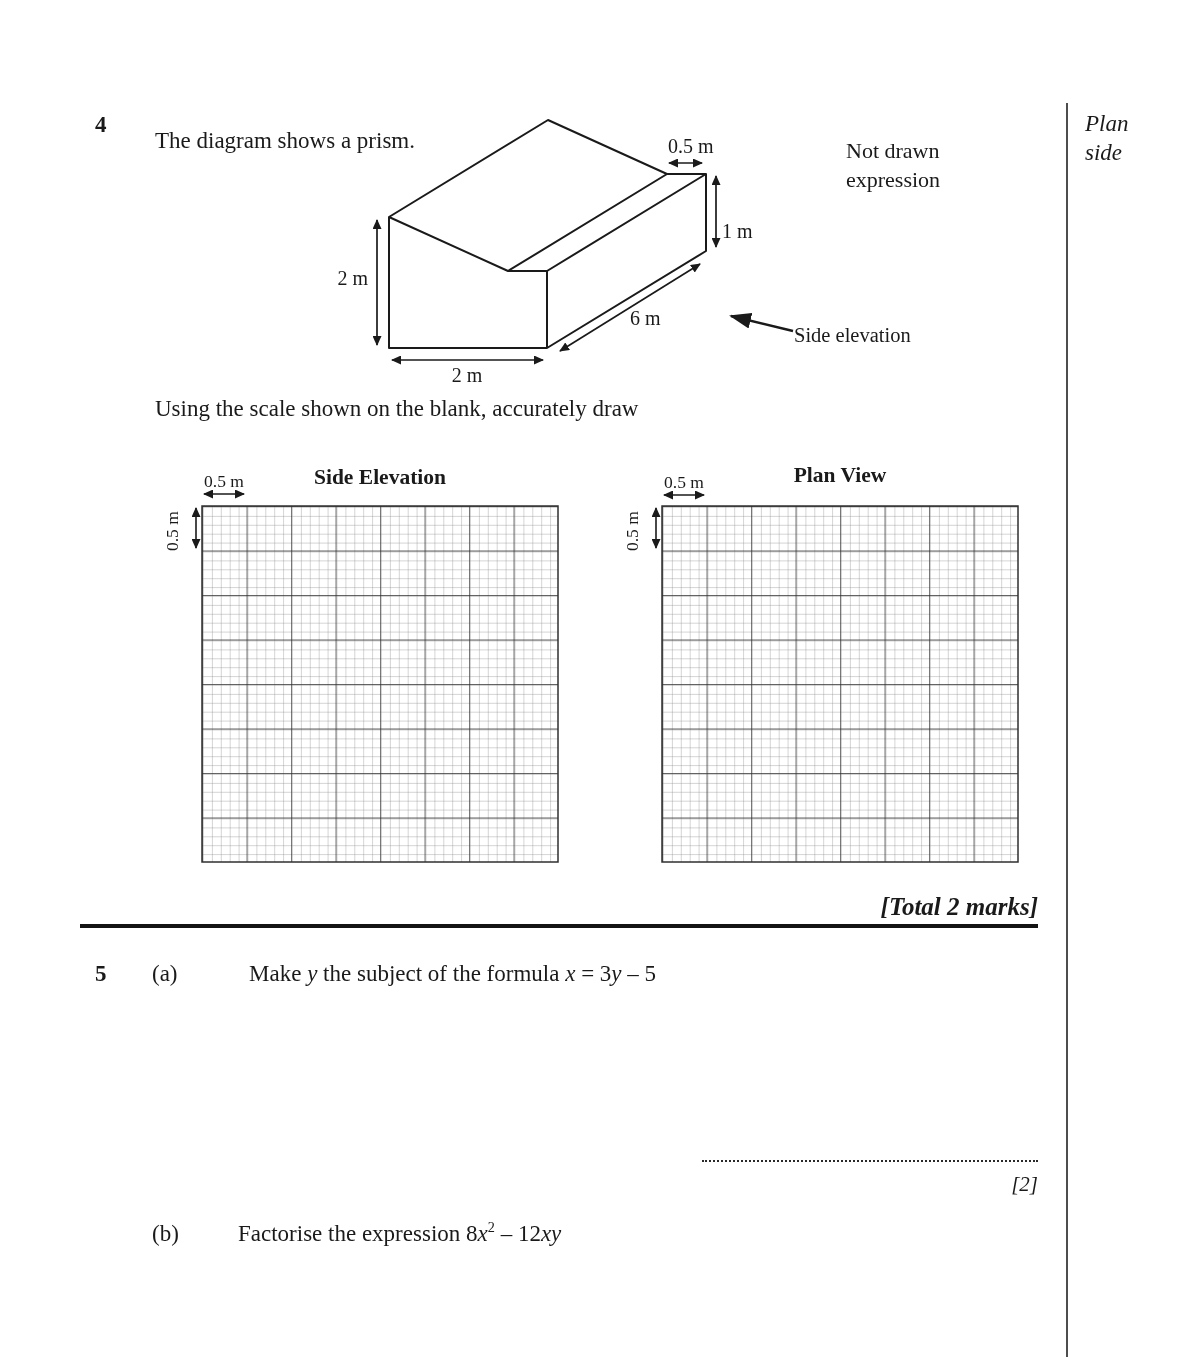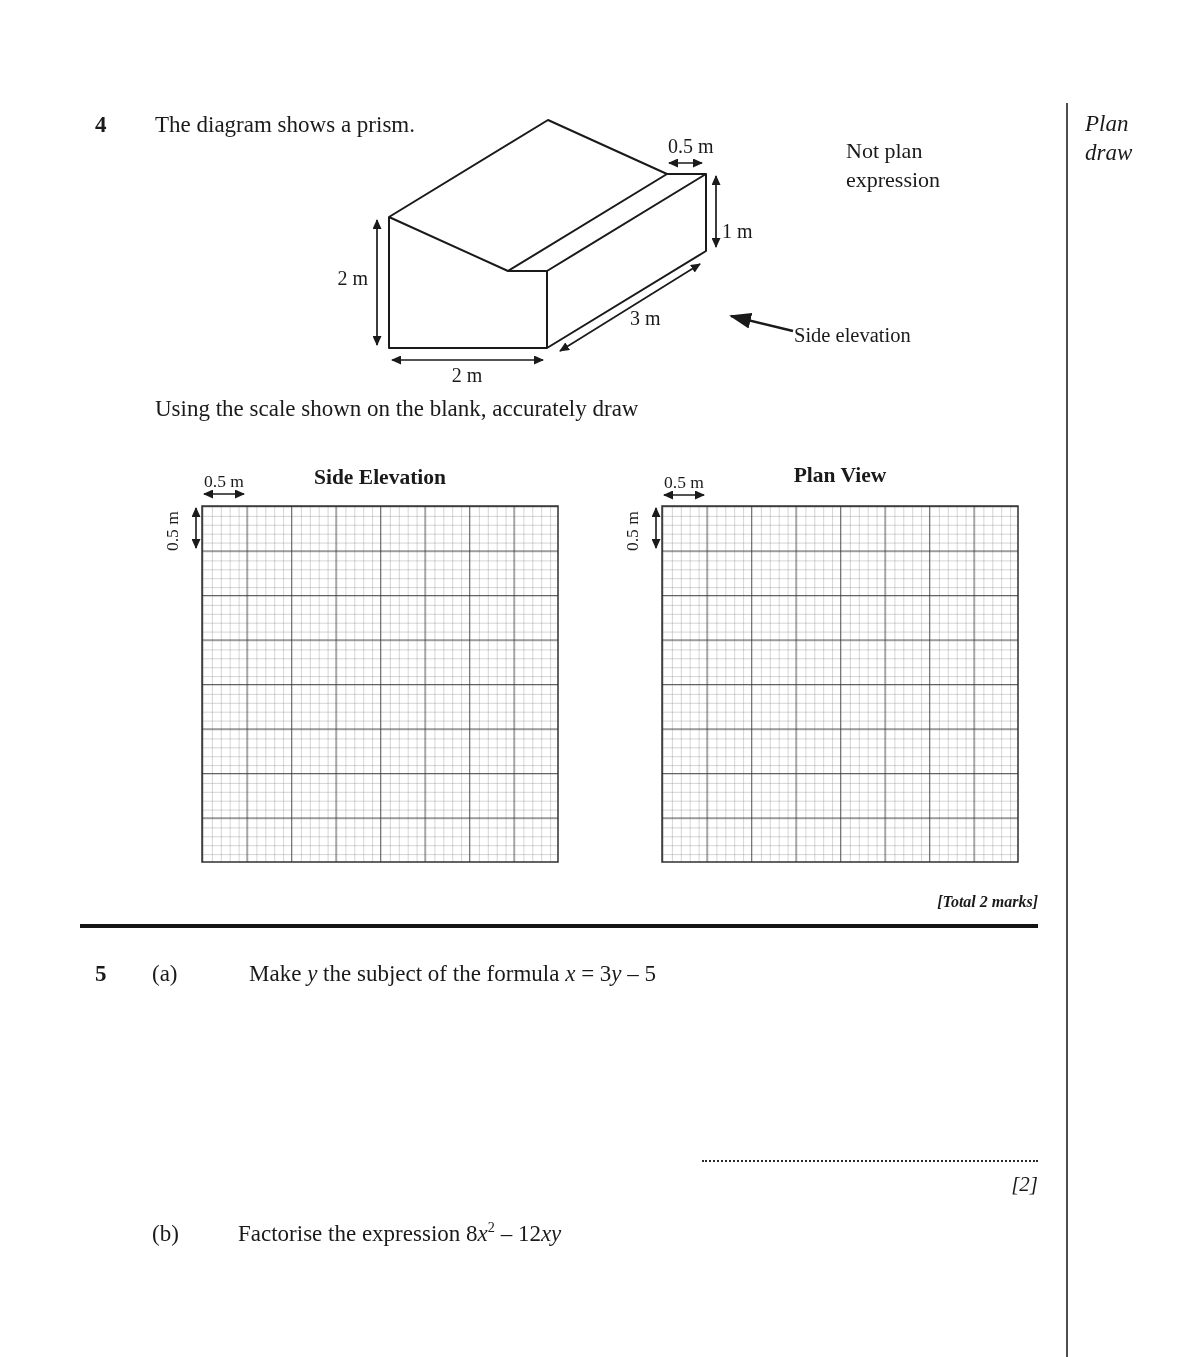--- a/index.html
+++ b/index.html
@@ -10,21 +10,21 @@
   .abs{position:absolute;white-space:nowrap;}
   .body-text{font-size:23px;line-height:1.2;}
   .bold{font-weight:bold;}
   .ital{font-style:italic;}
   .dim-label{font-size:20px;}
   .note-text{font-size:22px;line-height:1.3;}
   .margin-note{font-size:23px;font-style:italic;line-height:1.25;}
   .grid-title{font-size:21.5px;font-weight:bold;text-align:center;}
   .scale-label{font-size:17.5px;}
   .rot{transform:rotate(-90deg);transform-origin:top left;}
-  .total-marks{font-size:16px;font-weight:bold;font-style:italic;text-align:right;}
+  .total-marks{font-size:25px;font-weight:bold;font-style:italic;text-align:right;}
   .marks{font-size:21px;font-style:italic;text-align:right;}
   .rule{position:absolute;background:#141414;}
   .vline{position:absolute;width:2px;background:#4d4d4d;}
   .dotted-line{position:absolute;border-bottom:2.8px dotted #2a2a2a;}
   .center{text-align:center;}
   .right{text-align:right;}
   sup{font-size:0.62em;vertical-align:super;line-height:0;}
   svg{display:block;}
 </style>
 </head>
@@ -58,36 +58,36 @@
     <line x1="204" y1="494" x2="244" y2="494" stroke="#1a1a1a" stroke-width="1.6" marker-start="url(#dimArrow)" marker-end="url(#dimArrow)"></line>
     <line x1="196" y1="508" x2="196" y2="548" stroke="#1a1a1a" stroke-width="1.6" marker-start="url(#dimArrow)" marker-end="url(#dimArrow)"></line>
 
     <line x1="664" y1="495" x2="704" y2="495" stroke="#1a1a1a" stroke-width="1.6" marker-start="url(#dimArrow)" marker-end="url(#dimArrow)"></line>
     <line x1="656" y1="508" x2="656" y2="548" stroke="#1a1a1a" stroke-width="1.6" marker-start="url(#dimArrow)" marker-end="url(#dimArrow)"></line>
   </svg>
 
   <div class="vline" style="left:1066px;top:103px;height:1254px;"></div>
   <div class="abs margin-note" style="left:1085px;top:110px;">
     <div>Plan</div>
-    <div>draw</div>
+    <div>side</div>
   </div>
 
   <span class="abs body-text bold" style="left:95px;top:111px;">4</span>
-  <span class="abs body-text" style="left:155px;top:111px;text-align:center;">The diagram shows a prism.</span>
+  <span class="abs body-text" style="left:155px;top:127px;text-align:center;">The diagram shows a prism.</span>
 
   <div class="abs note-text" style="left:846px;top:137px;">
-    <div>Not plan</div>
+    <div>Not drawn</div>
     <div>expression</div>
   </div>
 
   <span class="abs dim-label" style="left:668px;top:135px;">0.5 m</span>
   <span class="abs dim-label" style="left:722px;top:197px;margin-top:23px;">1 m</span>
   <span class="abs dim-label right" style="left:328px;top:267px;width:40px;">2 m</span>
   <span class="abs dim-label center" style="left:438px;top:364px;width:58px;">2 m</span>
-  <span class="abs dim-label" style="left:630px;top:307px;">3 m</span>
+  <span class="abs dim-label" style="left:630px;top:307px;">6 m</span>
   <span class="abs dim-label" style="left:794px;top:324px;font-size:20.5px;">Side elevation</span>
 
   <div class="abs body-text" style="left:155px;top:395px;">Using the scale shown on the blank, accurately draw</div>
 
   <div class="abs grid-title" style="left:202px;top:465px;width:356px;">Side Elevation</div>
   <span class="abs scale-label" style="left:204px;top:471px;">0.5 m</span>
   <span class="abs scale-label rot" style="left:162px;top:551px;">0.5 m</span>
   <svg class="abs" style="left:201px;top:505px;" width="358" height="358" viewBox="0 0 358 358">
     <defs>
       <pattern id="gminor" width="8.9" height="8.9" patternUnits="userSpaceOnUse" patternTransform="translate(1,1)">

